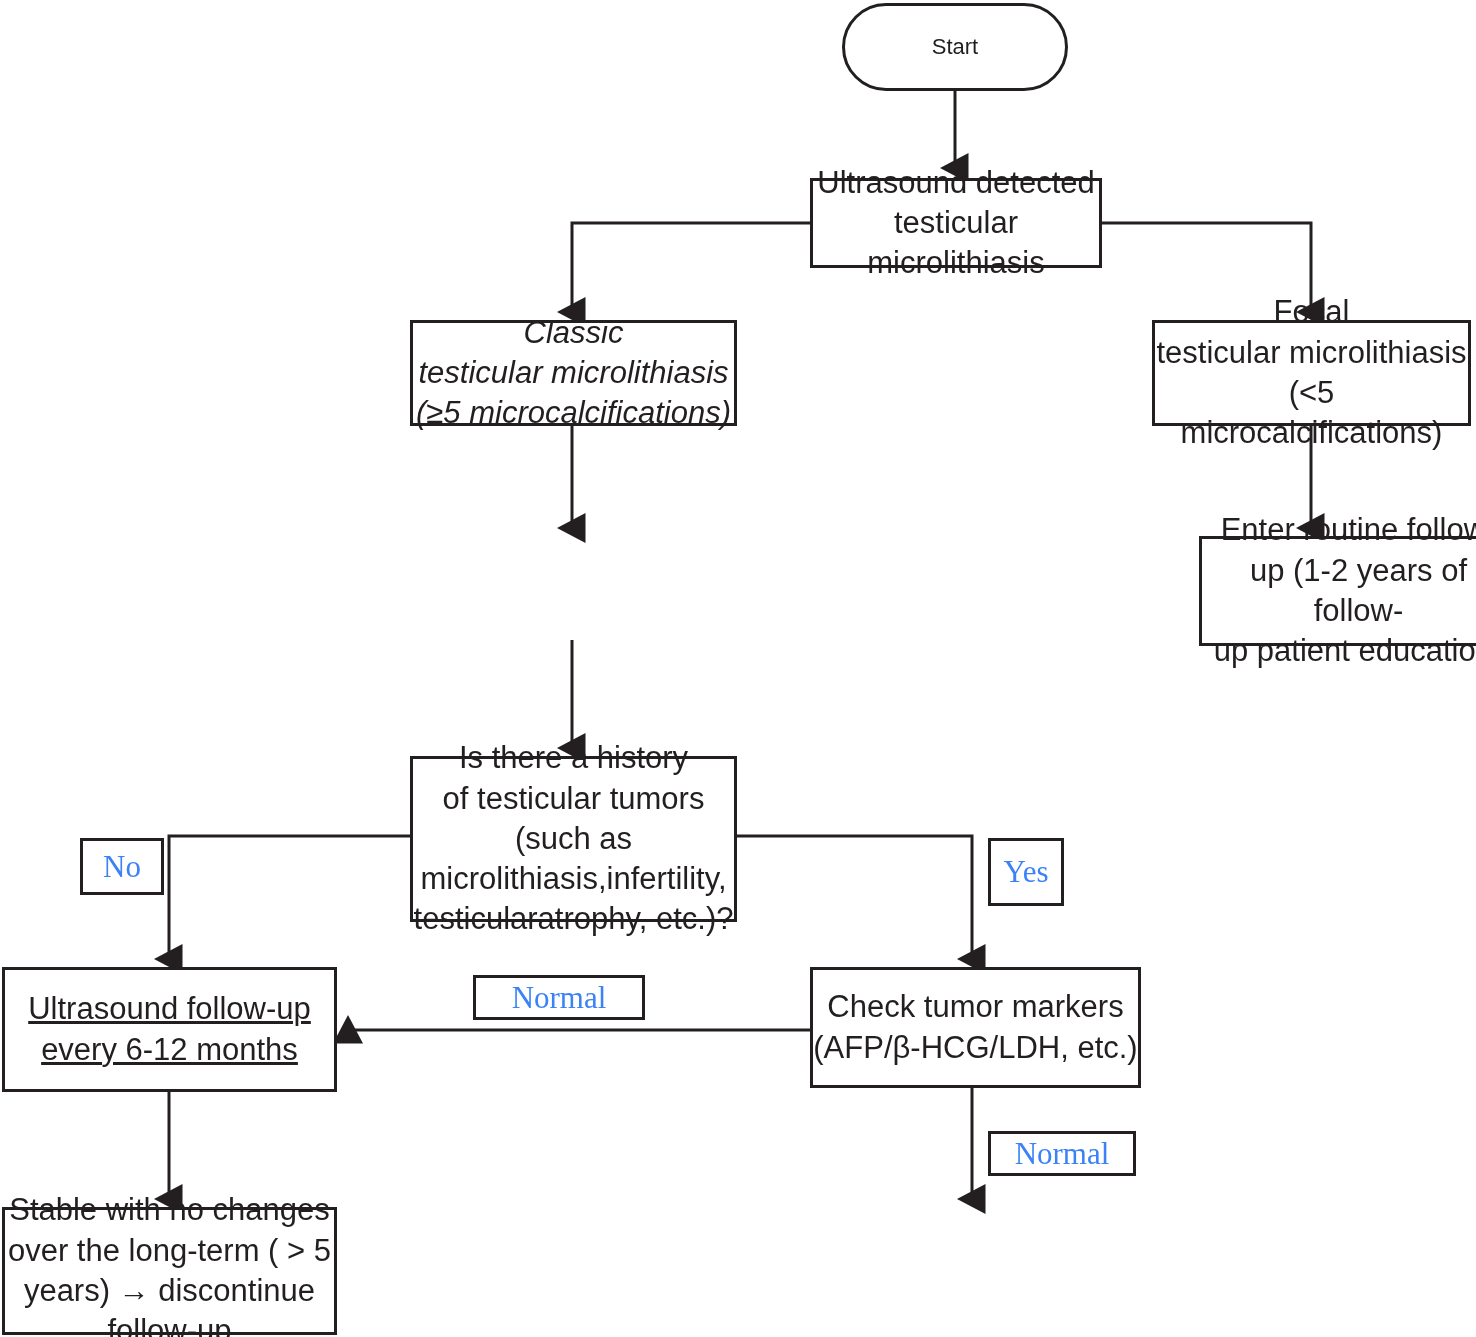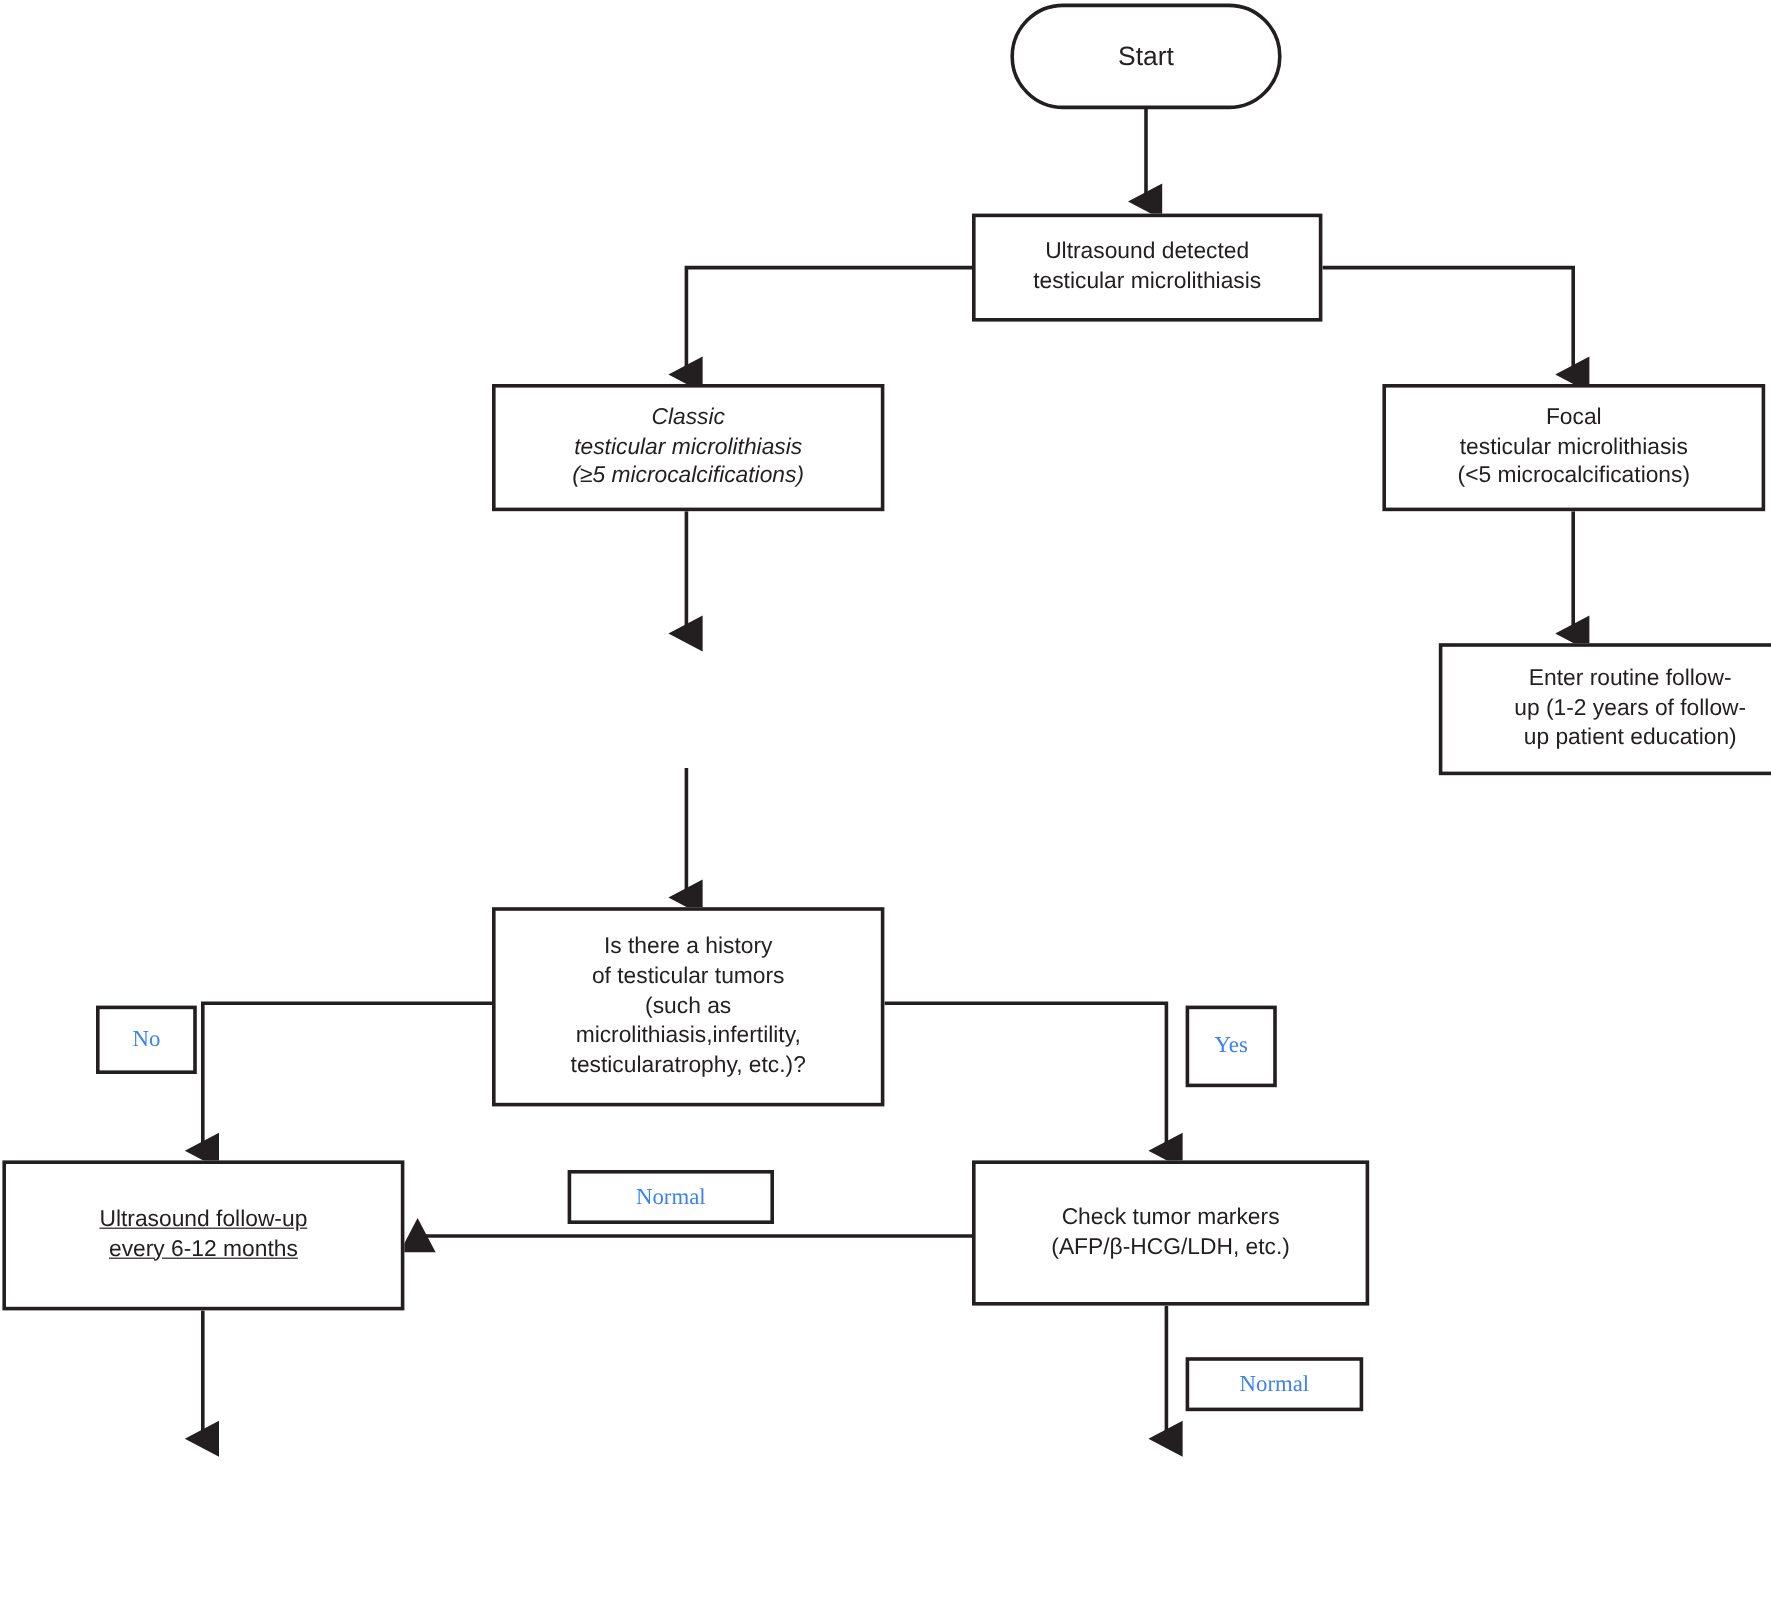--- a/index.html
+++ b/index.html
@@ -55,21 +55,21 @@
     position: absolute;
     left: 0;
     top: 0;
     width: 1476px;
     height: 1337px;
     overflow: visible;
     z-index: 1;
   }
   .node, .label-box { z-index: 3; }
   .fs-30 { font-size: 22px; }
-  .fs-29 { font-size: 19px; }
+  .fs-29 { font-size: 31px; }
 </style>
 </head>
 <body>
 
 <div id="flowchart-root">
 
   <svg class="connectors" viewBox="0 0 1476 1337">
     <defs>
       <marker id="arrowhead" markerWidth="11" markerHeight="11" refX="5.5" refY="5.5" orient="auto" markerUnits="strokeWidth">
         <path d="M 0.5 1 L 10.5 1 L 5.5 10.5 z" fill="#231f20"></path>
@@ -125,20 +125,24 @@
 (such as
 microlithiasis,infertility,
 testicularatrophy, etc.)?</div>
 
   <div class="node process fs-29" style="left:2px; top:967px; width:335px; height:125px;text-decoration:underline;">Ultrasound follow-up
 every 6-12 months</div>
 
   <div class="node process fs-29" style="left:810px; top:967px; width:331px; height:121px;">Check tumor markers
 (AFP/β-HCG/LDH, etc.)</div>
 
+  <div class="node process fs-29" style="left:2px; top:1207px; width:335px; height:128px;">Stable with no changes
+over the long-term ( &gt; 5
+years) → discontinue
+follow-up</div>
 
 
   <div class="label-box fs-29" style="left:80px; top:838px; width:84px; height:57px;">No</div>
 
   <div class="label-box fs-29" style="left:988px; top:838px; width:76px; height:68px;">Yes</div>
 
   <div class="label-box fs-29" style="left:473px; top:975px; width:172px; height:45px;">Normal</div>
 
   <div class="label-box fs-29" style="left:988px; top:1131px; width:148px; height:45px;">Normal</div>
 

